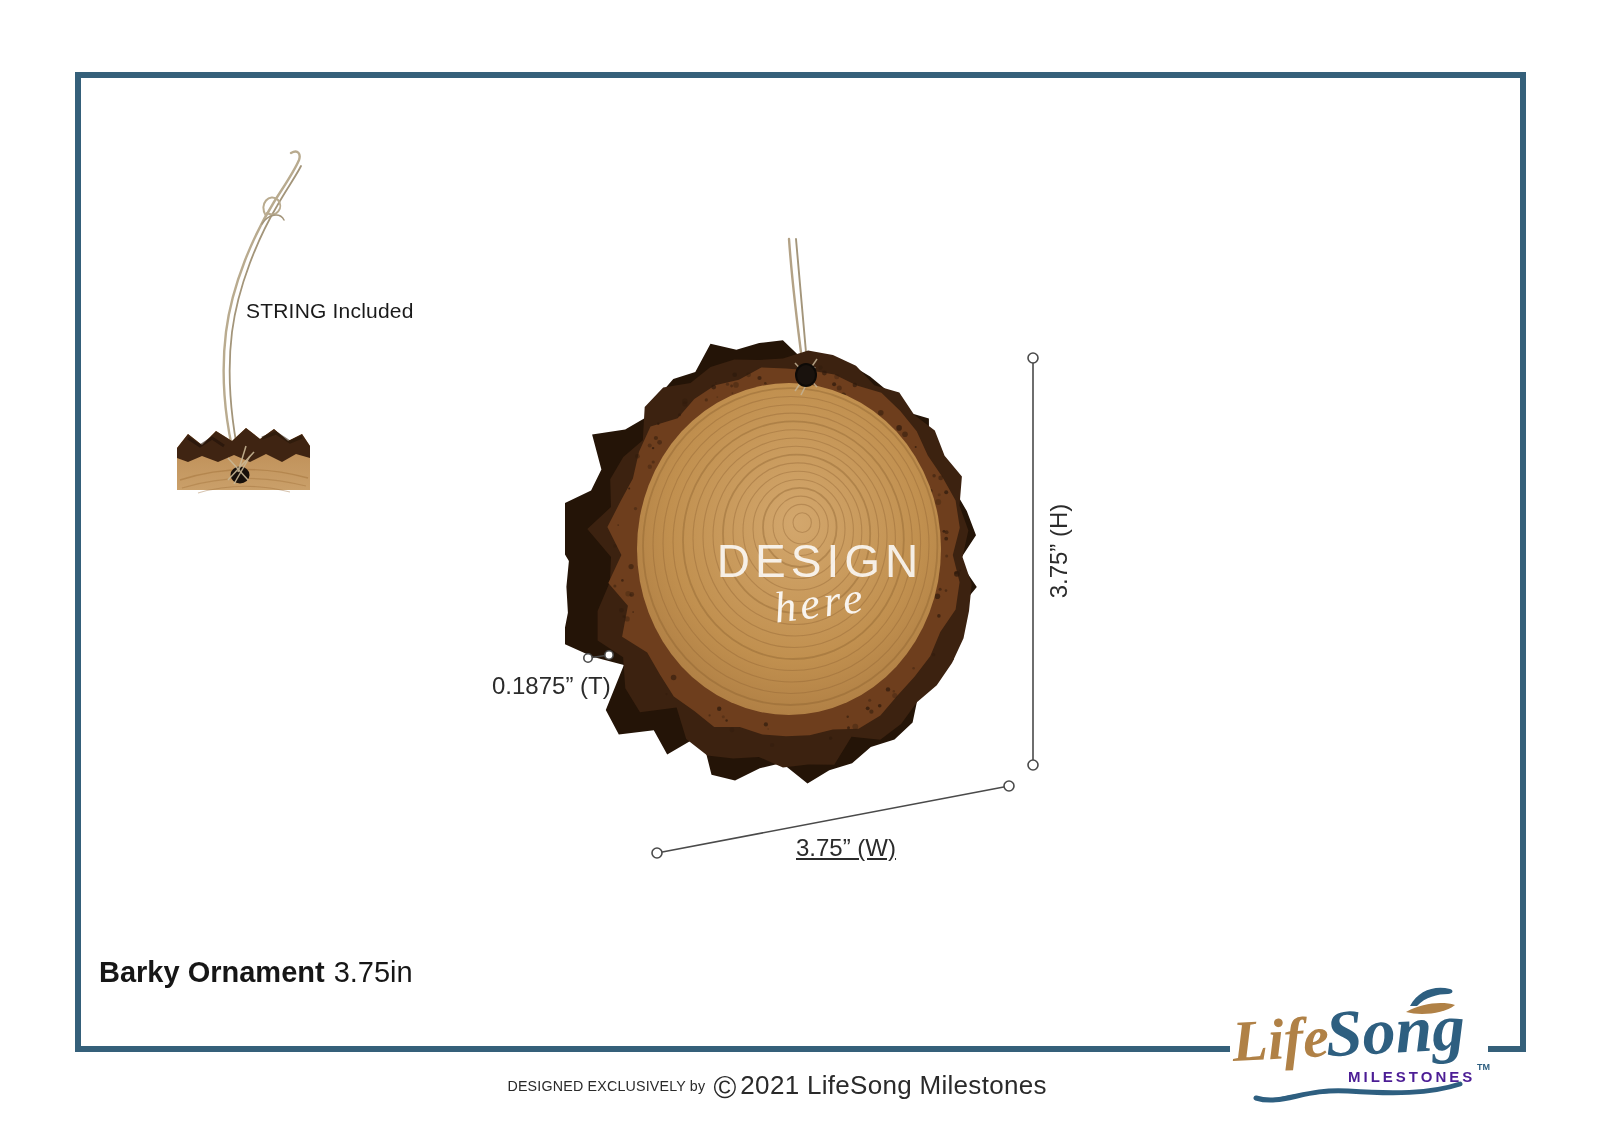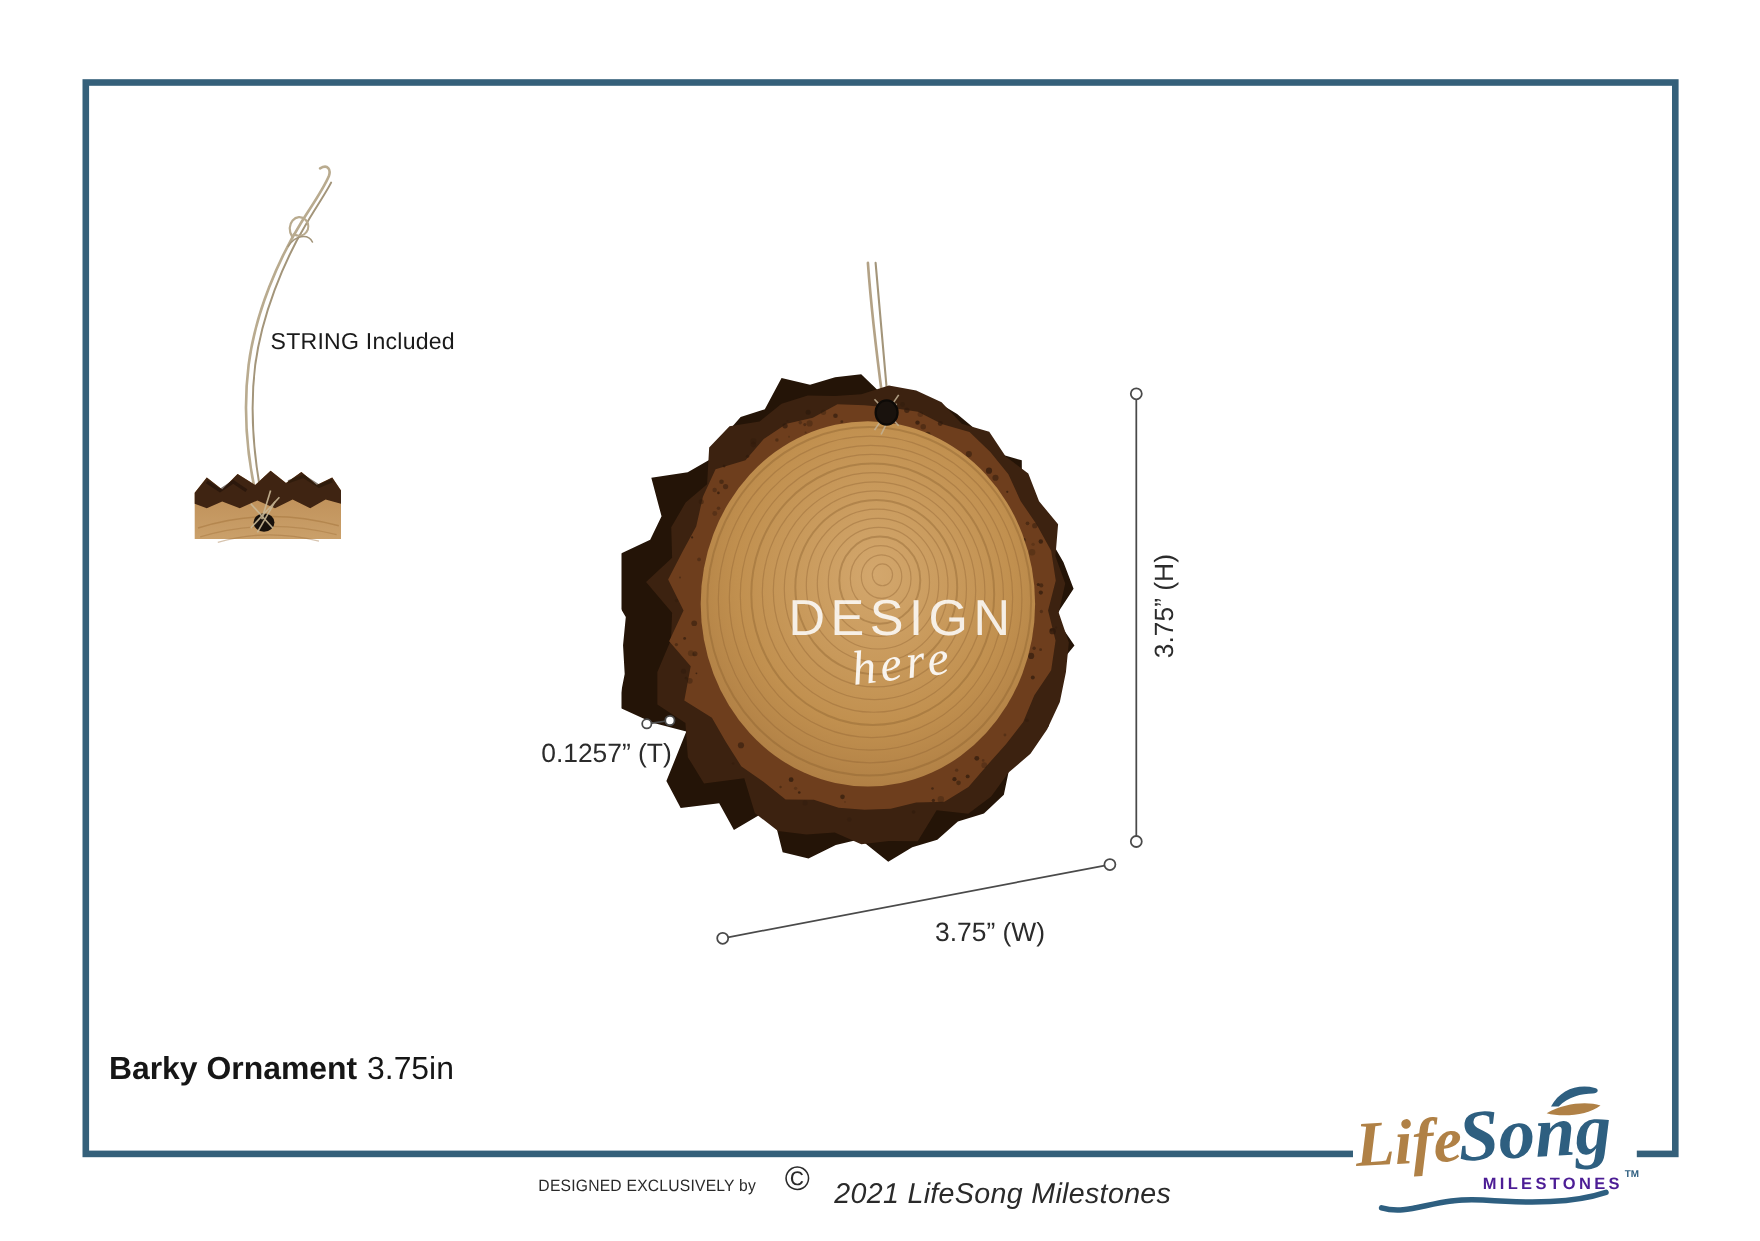--- a/index.html
+++ b/index.html
@@ -13,31 +13,31 @@
   }
   .string-piece{position:absolute;left:150px;top:128px;width:170px;height:370px;}
   .string-label{
     position:absolute;left:246px;top:299px;font-size:21px;color:#1a1a1a;letter-spacing:.2px;
   }
   .ornament{position:absolute;left:565px;top:225px;width:430px;height:560px;}
   .dims{position:absolute;left:0;top:0;width:1600px;height:1128px;pointer-events:none;}
   .dim-label{position:absolute;font-size:24px;color:#2b2b2b;white-space:nowrap;}
   .dim-h{left:1059px;top:551px;transform:translate(-50%,-50%) rotate(-90deg);}
   .dim-t{left:492px;top:672px;}
-  .dim-w{left:850px;top:834px;}
+  .dim-w{left:796px;top:834px;text-decoration:underline;}
   .product-title{position:absolute;left:99px;top:956px;font-size:29px;color:#161616;}
   .product-title .bold{font-weight:bold;}
   .product-title .size{margin-left:9px;font-weight:normal;}
   .footer{
     position:absolute;left:0;top:1070px;width:1544px;display:flex;
-    justify-content:center;align-items:flex-start;color:#2a2a2a;gap:18px;
+    justify-content:center;align-items:center;color:#2a2a2a;
   }
   .footer .f-small{font-size:15px;letter-spacing:.2px;transform:scaleX(.95);transform-origin:right;}
   .footer .f-copy{font-size:31px;margin:0 4px 0 8px;position:relative;top:2px;line-height:0;}
-  .footer .f-big{font-size:26px;letter-spacing:.3px;font-style:italic;}
+  .footer .f-big{font-size:26px;letter-spacing:.3px;}
   .logo-mask{position:absolute;left:1230px;top:1016px;width:258px;height:100px;background:#ffffff;}
   .logo{position:absolute;left:1196px;top:956px;width:300px;height:170px;}
   .logo-script{
     position:absolute;left:36px;top:44px;white-space:nowrap;
     font-family:"Liberation Serif",serif;font-style:italic;font-weight:bold;line-height:1;
     transform:rotate(-3deg);
   }
   .logo-life{font-size:58px;color:#b08146;}
   .logo-song{font-size:66px;color:#2e5f80;margin-left:-3px;}
   .logo-tm{position:absolute;left:281px;top:88px;font-size:9px;color:#2e5f80;font-weight:bold;margin-top:18px;}
@@ -244,21 +244,21 @@
       <line x1="657" y1="853" x2="1009" y2="786" fill="none"></line>
       <circle cx="657" cy="853" r="5"></circle>
       <circle cx="1009" cy="786" r="5"></circle>
       <line x1="588" y1="658" x2="609" y2="655" fill="none"></line>
       <circle cx="588" cy="658" r="4.2"></circle>
       <circle cx="609" cy="655" r="4.2"></circle>
     </g>
   </svg>
 
   <div class="dim-label dim-h">3.75” (H)</div>
-  <div class="dim-label dim-t">0.1257” (T)</div>
+  <div class="dim-label dim-t">0.1875” (T)</div>
   <div class="dim-label dim-w">3.75” (W)</div>
 
   <div class="product-title">
     <span class="bold">Barky Ornament</span><span class="size">3.75in</span>
   </div>
 
   <div class="footer">
     <span class="f-small">DESIGNED EXCLUSIVELY by</span>
     <span class="f-copy">©</span>
     <span class="f-big">2021 LifeSong Milestones</span>

